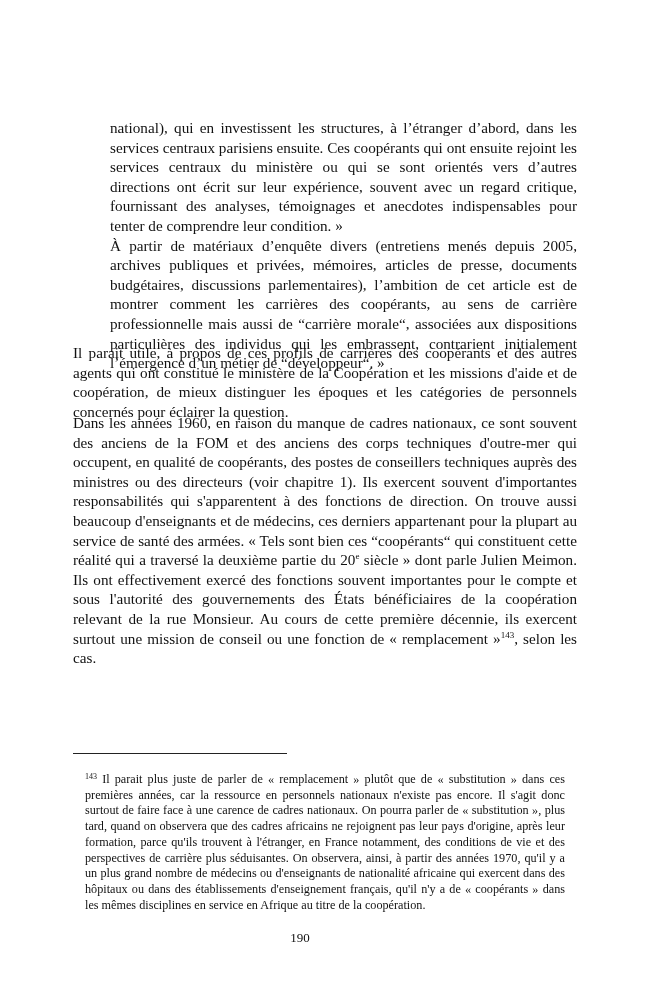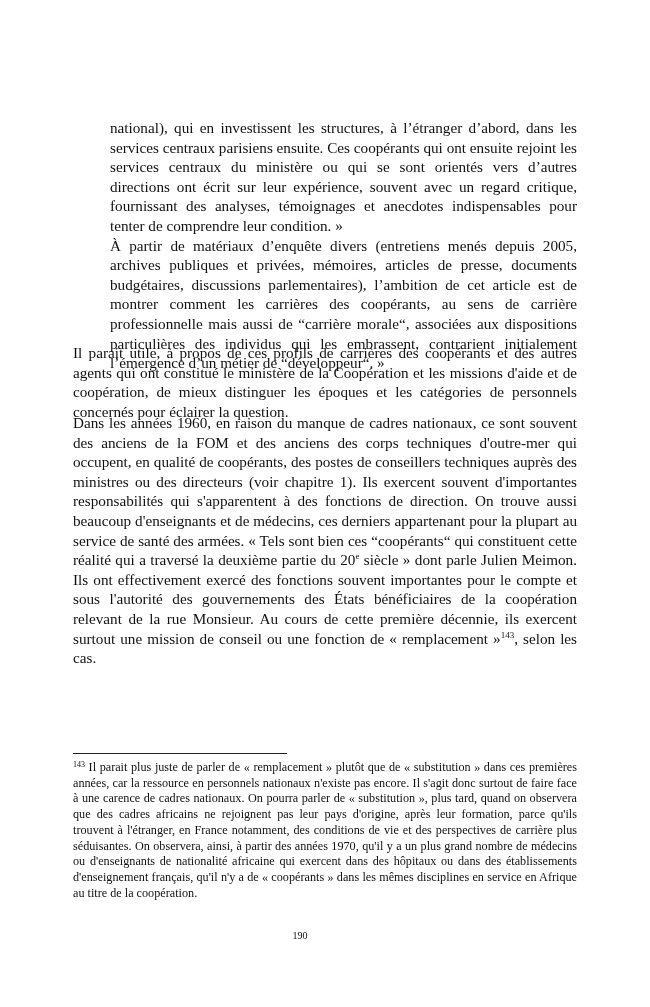--- a/index.html
+++ b/index.html
@@ -9,23 +9,23 @@
   .block { position: absolute; text-align: justify; font-size: 15.2px; line-height: 19.6px; }
   .quote { left: 110px; width: 467px; top: 82px; margin-top: 36px; }
   .quote p { margin: 0; }
   .para { left: 73px; width: 504px; }
   .para p { margin: 0; }
   #p1 { top: 343px; }
   #p2 { top: 413px; }
   sup { font-size: 9px; line-height: 0; vertical-align: 6px; }
   .sep { position: absolute; left: 73px; top: 753px; width: 214px; height: 1px; background: #222; }
   .footnote { position: absolute; left: 73px; width: 504px; top: 760px; font-size: 12.2px; line-height: 15.7px; text-align: justify; }
-  .footnote p { margin: 0; }
+  .footnote p { margin: 12px; }
   .fnmark { font-size: 8px; vertical-align: 4px; line-height: 0; }
-  .pagenum { position: absolute; left: 0; width: 600px; top: 930px; text-align: center; font-size: 10px; }
+  .pagenum { position: absolute; left: 0; width: 600px; top: 930px; text-align: center; font-size: 13px; }
 </style>
 </head>
 <body>
 
 <div class="page">
 
   <div class="block quote">
     <p>national), qui en investissent les structures, à l’étranger d’abord, dans les services centraux parisiens ensuite. Ces coopérants qui ont ensuite rejoint les services centraux du ministère ou qui se sont orientés vers d’autres directions ont écrit sur leur expérience, souvent avec un regard critique, fournissant des analyses, témoignages et anecdotes indispensables pour tenter de comprendre leur condition. »</p>
     <p>À partir de matériaux d’enquête divers (entretiens menés depuis 2005, archives publiques et privées, mémoires, articles de presse, documents budgétaires, discussions parlementaires), l’ambition de cet article est de montrer comment les carrières des coopérants, au sens de carrière professionnelle mais aussi de “carrière morale“, associées aux dispositions particulières des individus qui les embrassent, contrarient initialement l’émergence d’un métier de “développeur“. »</p>
   </div>

